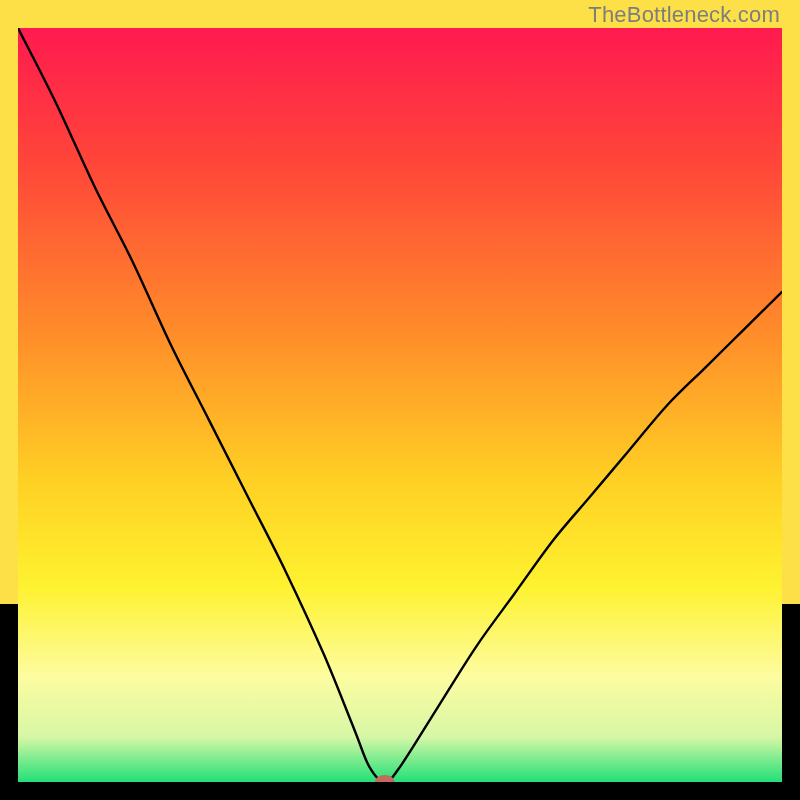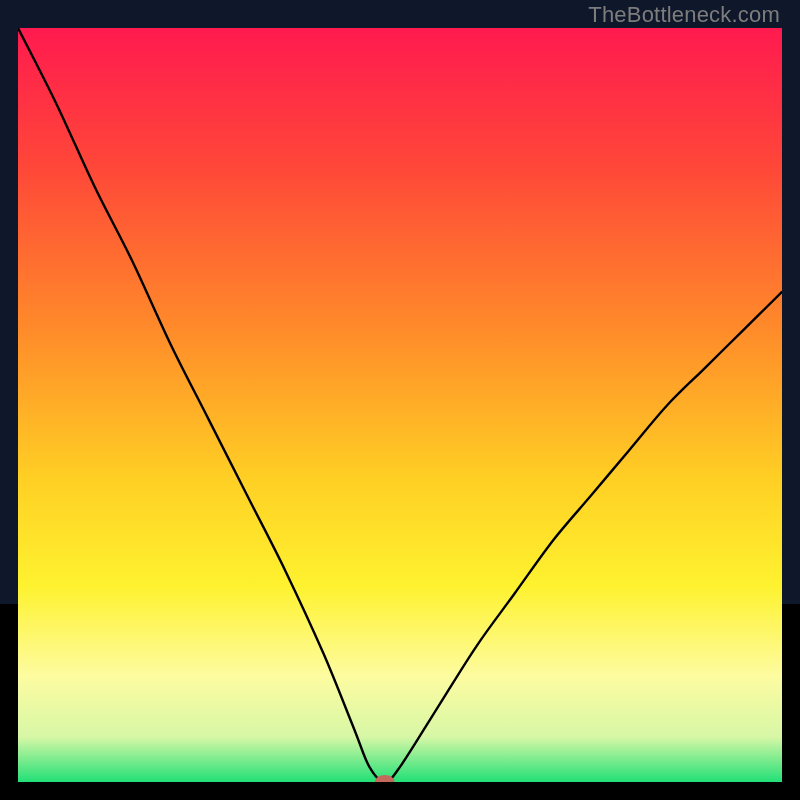--- a/index.html
+++ b/index.html
@@ -8,21 +8,21 @@
     width: 800px;
     height: 800px;
     background: #000;
     overflow: hidden;
     font-family: Arial, Helvetica, sans-serif;
   }
   .frame {
     position: relative;
     width: 800px;
     height: 604px;
-    background: #0f172a;
+    background: #fde047;
   }
   .watermark {
     position: absolute;
     top: 2px;
     right: 20px;
     color: #7d7d7d;
     font-size: 22px;
     font-weight: 500;
     letter-spacing: 0.2px;
     z-index: 5;

